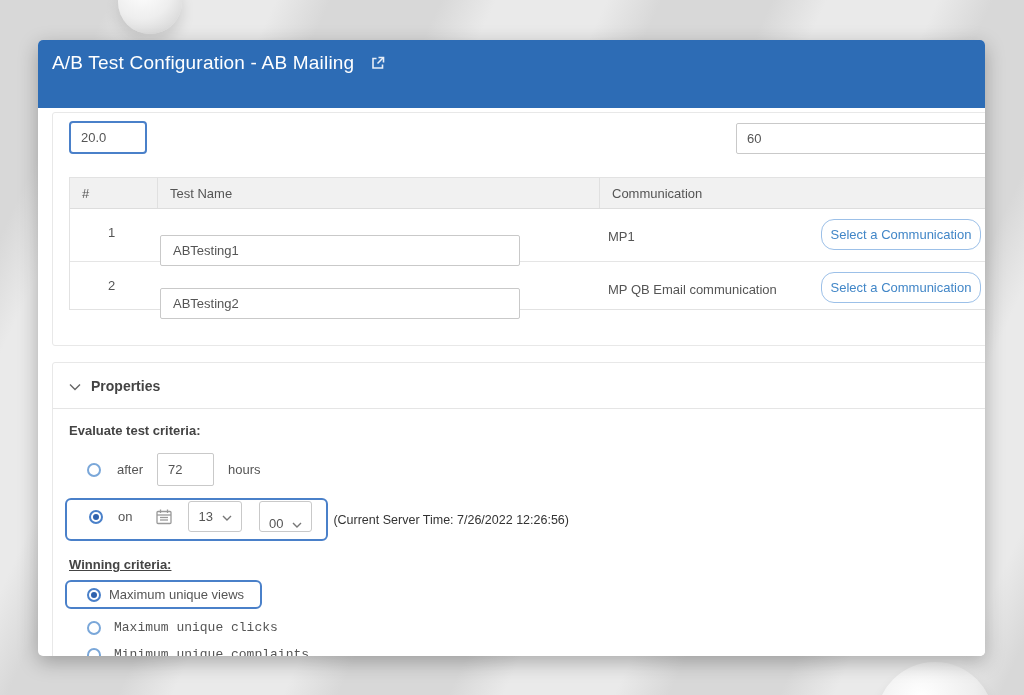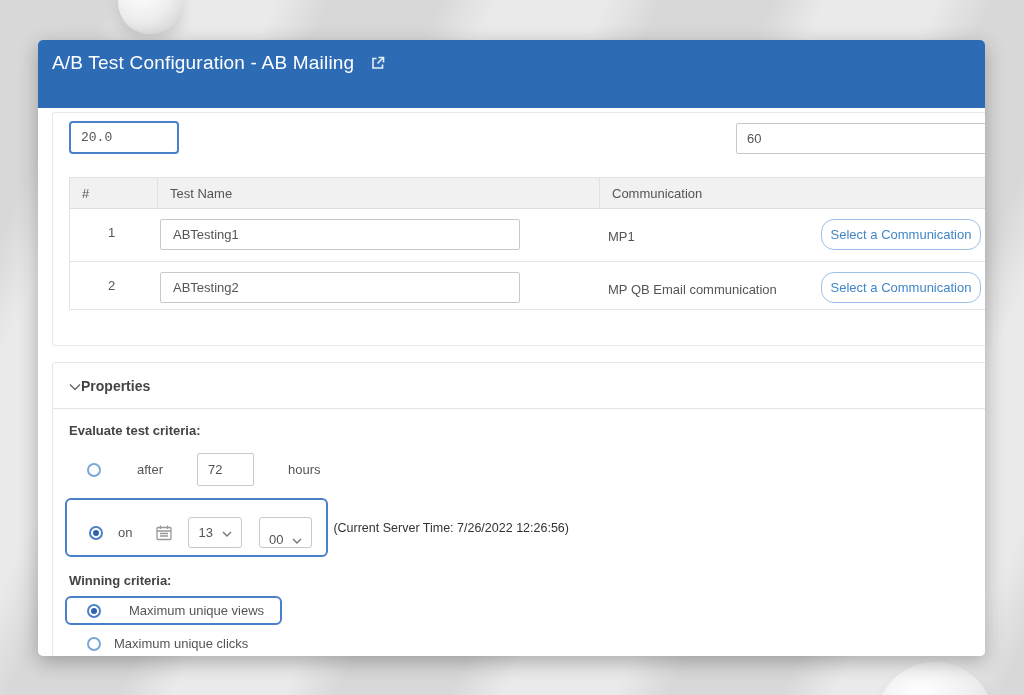--- a/index.html
+++ b/index.html
@@ -35,79 +35,79 @@
   .panel { position:absolute; border:1px solid #e8e8e8; border-radius:3px; background:#fff; }
   .panel-top { left:14px; top:4px; width:954px; height:234px; }
   .panel-props { left:14px; top:254px; width:954px; height:430px; }
 
   .input {
     font-family:inherit; font-size:13px; color:#555; background:#fff;
     border:1px solid #c9c9c9; border-radius:2px; padding:0 10px; outline:none;
   }
   .focus-input { border:2px solid #4a80c9; border-radius:4px; }
 
-  .pct-input { position:absolute; left:16px; top:8px; width:110px; height:33px;font-family:Liberation Mono, monospace; }
+  .pct-input { position:absolute; left:16px; top:8px; width:78px; height:33px; }
   .right-input { position:absolute; left:683px; top:10px; width:300px; height:31px; }
 
   .table { position:absolute; left:16px; top:64px; width:940px; border:1px solid #e2e2e2; font-size:13px; color:#555; }
   .thead { display:flex; height:31px; background:#f1f1f1; border-bottom:1px solid #ddd; }
   .th { display:flex; align-items:center; padding-left:12px; border-right:1px solid #e0e0e0; }
   .th:last-child { border-right:none; }
   .th-num { width:88px; }
   .th-name { width:442px; }
   .th-comm { flex:1; }
   .trow { position:relative; display:flex; border-bottom:1px solid #e5e5e5; }
   .trow:last-child { border-bottom:none; }
   .trow-1 { height:53px; }
   .trow-2 { height:47px; }
   .td-num { width:88px; padding-left:38px; padding-top:16px; }
-  .td-name { width:442px; padding-top:10px; padding-left:2px; }
+  .td-name { width:442px; padding-top:26px; padding-left:2px; }
   .td-name .input { width:360px; height:31px; padding:0 12px; }
   .td-comm { flex:1; padding-left:8px; padding-top:12px;margin-top:8px; }
   .select-comm-btn {
     position:absolute; left:751px; top:10px; width:160px; height:31px;
     background:#fff; border:1px solid #9cc0e8; border-radius:13px;
     color:#4186c7; font-family:inherit; font-size:13px; cursor:pointer;
   }
 
-  .props-header { height:46px; display:flex; align-items:center; 
+  .props-header { height:46px; display:flex; align-items:center; gap:10px;
     padding:0 16px; border-bottom:1px solid #e5e5e5; cursor:pointer; }
   .props-title { font-size:14px; font-weight:bold; color:#444; }
   .props-body { padding:14px 16px 0 16px; font-size:13px; color:#555; }
 
   .bold-label { font-weight:bold; color:#444; font-size:13px; }
 
   .radio { display:inline-block; width:14px; height:14px; min-width:14px;
     border-radius:50%; border:2px solid #7aa7d9; background:#fff; position:relative; cursor:pointer; }
   .radio.selected { border-color:#4a80c9; }
   .radio.selected::after { content:''; position:absolute; left:2px; top:2px; right:2px; bottom:2px;
     background:#2f62ad; border-radius:50%; }
 
-  .after-row { margin-top:14px; display:flex; align-items:center; height:35px;gap:20px; }
+  .after-row { margin-top:14px; display:flex; align-items:center; height:35px; }
   .after-row .radio { margin-left:18px; }
   .after-label { margin-left:16px; }
   .hours-input { margin-left:14px; width:57px; height:33px; }
   .hours-label { margin-left:14px; }
 
   .on-row { margin-top:11px; display:flex; align-items:center; }
   .focus-box { border:2px solid #4a80c9; border-radius:6px; display:inline-flex; align-items:center; background:#fff; }
-  .on-box { margin-left:-4px; padding:17px 14px 7px 10px; }
+  .on-box { margin-left:-4px; padding:1px 14px 7px 10px; }
   .on-box .radio { margin-left:12px; }
   .on-label { margin:0 15px; }
   .date-input { width:104px; height:31px; }
   .cal-btn { margin-left:8px; display:inline-flex; align-items:center; cursor:pointer; }
   .select { margin-left:15px; height:31px; border:1px solid #c9c9c9; border-radius:3px;
     display:inline-flex; align-items:center; gap:9px; padding:0 9px; cursor:pointer; background:#fff; }
   .select-minute { margin-left:17px;align-items:flex-end; }
   .server-time { margin-left:5px; font-size:12.5px; color:#333; }
 
-  .winning-label { margin-top:16px; }
-  .option-box { margin-top:8px; margin-left:-4px; padding:5px 16px 5px 10px; gap:28px;text-align:right; }
+  .winning-label { margin-top:16px;text-decoration:underline; }
+  .option-box { margin-top:8px; margin-left:-4px; padding:5px 16px 5px 10px; gap:8px;text-align:right; }
   .option-box .radio { margin-left:10px; }
-  .opt-row { margin-top:11px; margin-left:18px; display:flex; align-items:center; gap:13px; }
+  .opt-row { margin-top:11px; margin-left:18px; display:flex; align-items:center; gap:13px;font-family:Liberation Mono, monospace; }
   .opt-row:last-child { margin-top:12px; }
 </style>
 </head>
 <body>
 
 <div class="stage">
   <div class="sphere sphere-top"></div>
   <div class="sphere sphere-bottom"></div>
 
   <div class="dialog">

